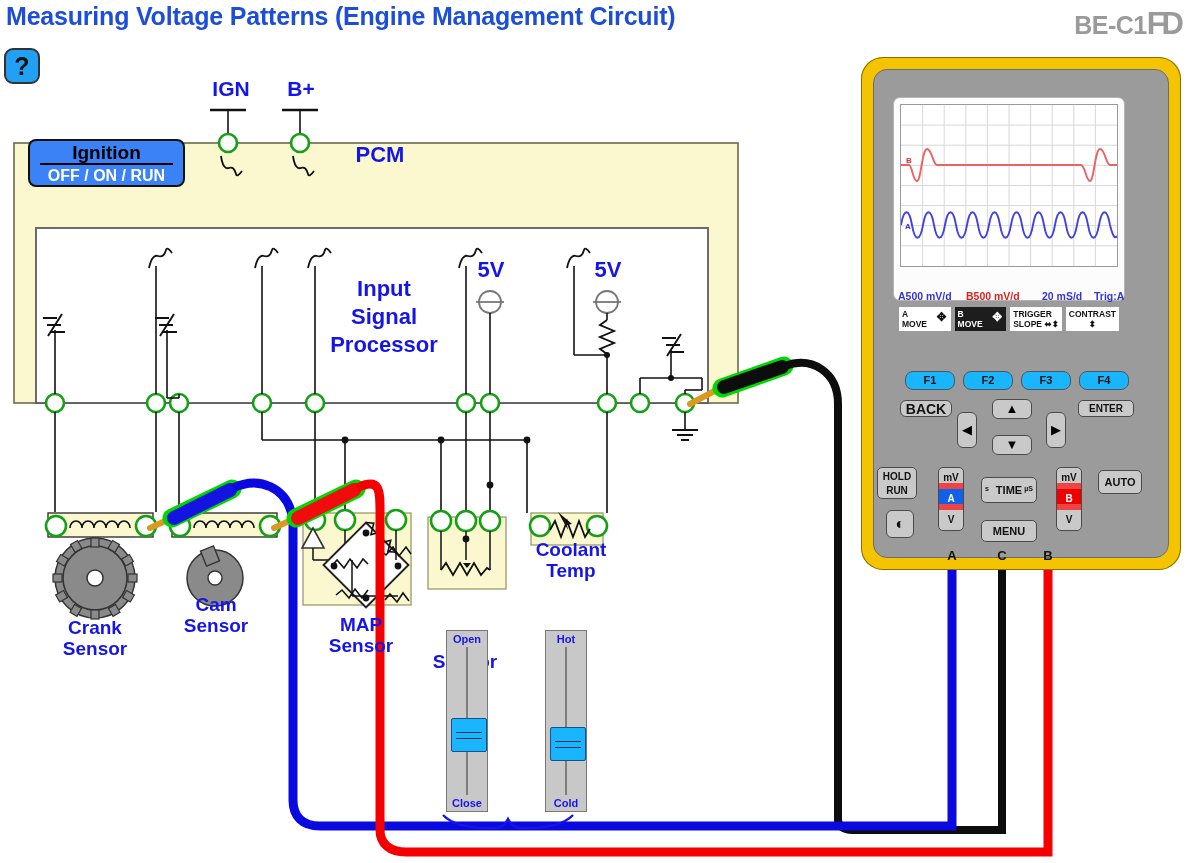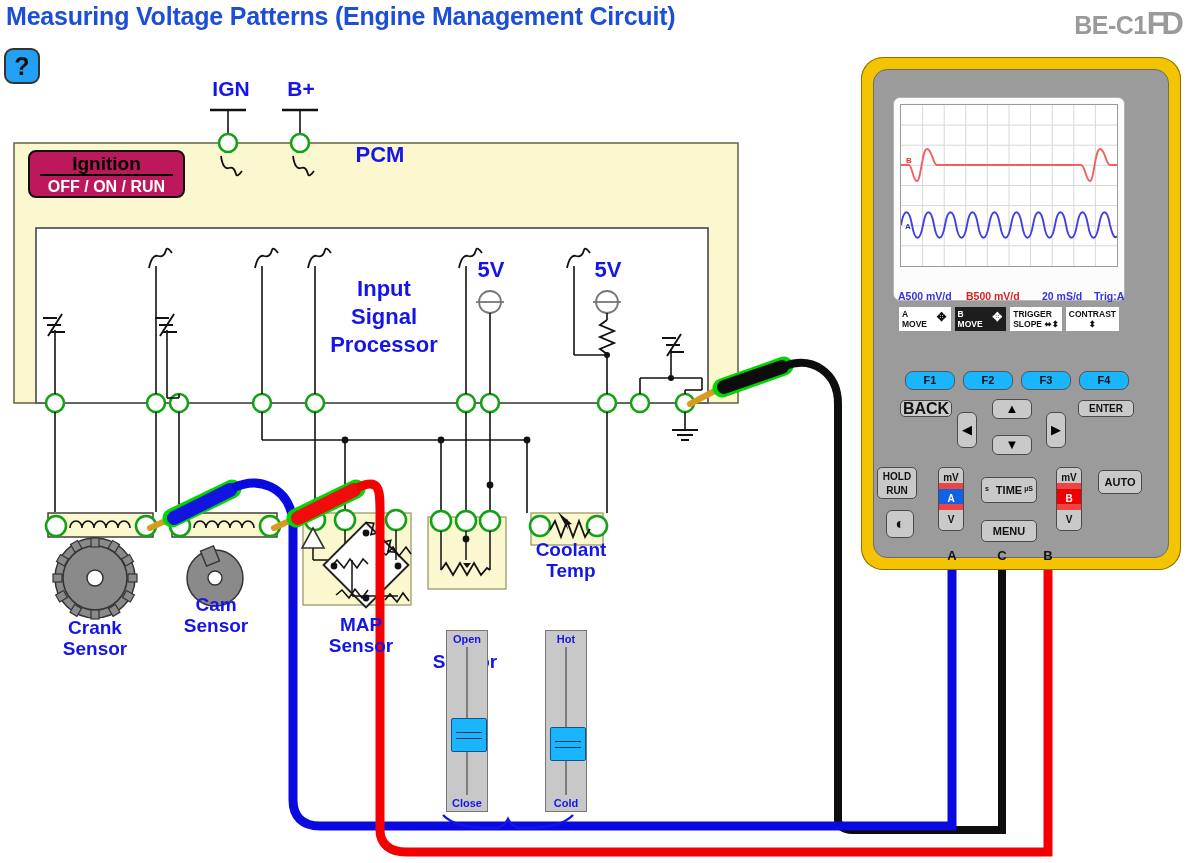--- a/index.html
+++ b/index.html
@@ -19,21 +19,21 @@
   
   #help{left:4px;top:48px;width:36px;height:36px;border-radius:9px;
         background:#22a0f4;border:2px solid #333;box-sizing:border-box;
         color:#111;font-size:25px;font-weight:bold;text-align:center;
         line-height:32px;cursor:pointer;}
 
   
   #svg{left:0;top:0;}
 
   
-  #ignition{left:28px;top:150px;width:157px;height:48px;background:#be185d;
+  #ignition{left:28px;top:139px;width:157px;height:48px;background:#3b82f6;
             border:2px solid #111;border-radius:8px;box-sizing:border-box;
             text-align:center;cursor:pointer;}
   #ignition .ig1{font-size:19px;font-weight:bold;color:#000;line-height:21px;
                  border-bottom:2px solid #000;margin:1px 10px 0 10px;}
   #ignition .ig2{font-size:16px;font-weight:bold;color:#fff;line-height:21px;}
 
   
   .blab{color:#1515e8;font-weight:bold;text-align:center;line-height:1.08;}
 
   
@@ -442,21 +442,21 @@
       <div>CONTRAST</div>
       <div>⬍</div>
     </div>
   </div>
 
   <div class="abs fkey" style="left:905px;top:371px;">F1</div>
   <div class="abs fkey" style="left:963px;top:371px;">F2</div>
   <div class="abs fkey" style="left:1021px;top:371px;">F3</div>
   <div class="abs fkey" style="left:1079px;top:371px;">F4</div>
 
-  <div class="abs gbtn" style="left:900px;top:400px;width:52px;height:17px;font-size:16px;line-height:16px;">BACK</div>
+  <div class="abs gbtn" style="left:900px;top:400px;width:52px;height:17px;font-size:14px;line-height:16px;border-radius:6px;">BACK</div>
   <div class="abs gbtn" style="left:1078px;top:400px;width:56px;height:17px;font-size:10px;line-height:16px;">ENTER</div>
 
   <div class="abs arrowbtn" style="left:992px;top:399px;width:40px;height:20px;font-size:13px;line-height:18px;">▲</div>
   <div class="abs arrowbtn" style="left:992px;top:435px;width:40px;height:20px;font-size:13px;line-height:18px;">▼</div>
   <div class="abs arrowbtn" style="left:957px;top:412px;width:20px;height:36px;font-size:13px;line-height:34px;">◀</div>
   <div class="abs arrowbtn" style="left:1046px;top:412px;width:20px;height:36px;font-size:13px;line-height:34px;">▶</div>
 
   <div class="abs gbtn" style="left:877px;top:467px;width:40px;height:32px;font-size:10px;line-height:14px;padding-top:2px;">
     <div>HOLD</div>
     <div>RUN</div>

